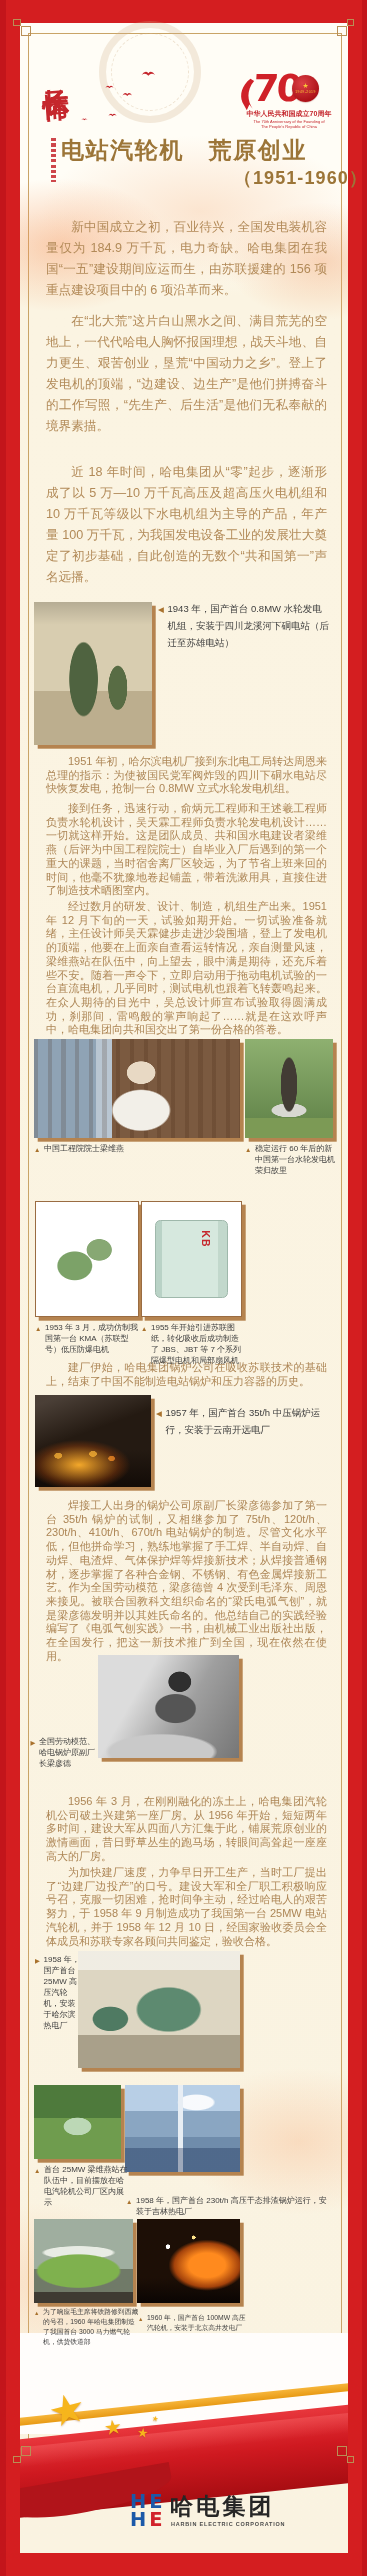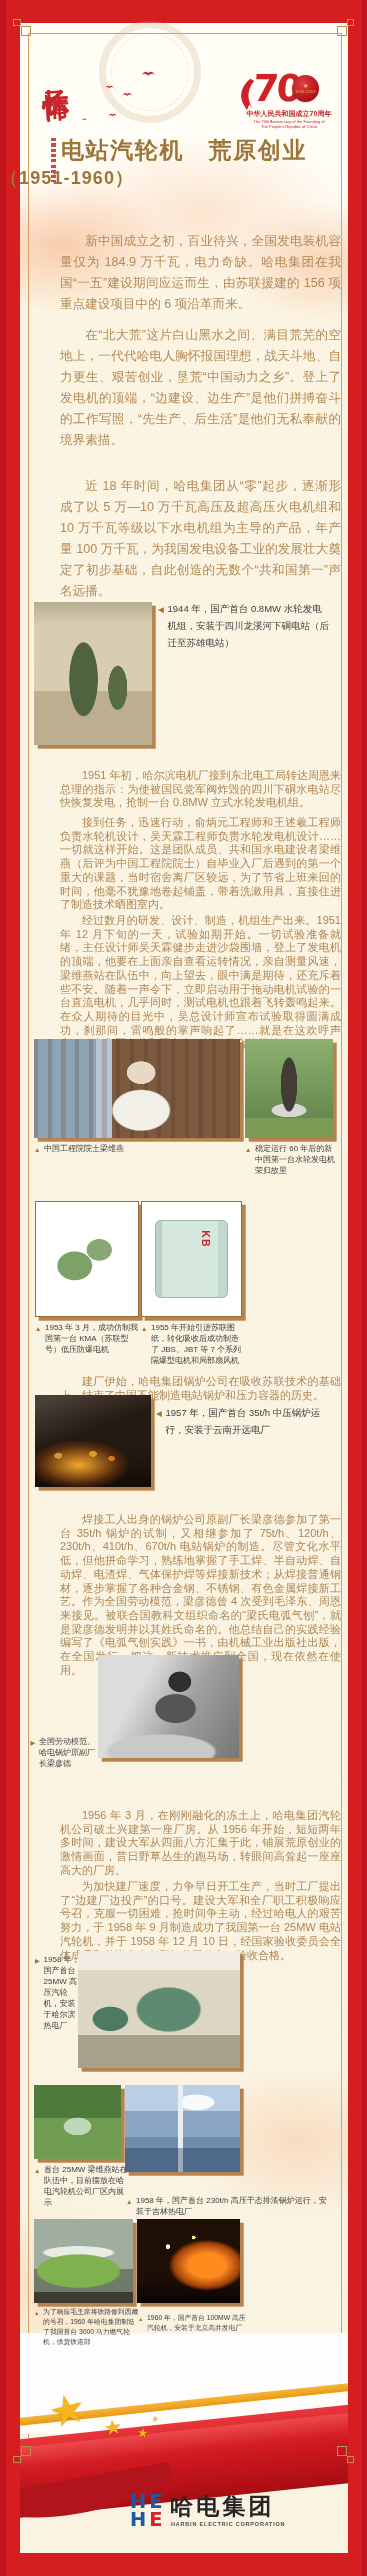--- a/index.html
+++ b/index.html
@@ -34,23 +34,23 @@
     display:flex;flex-direction:column;align-items:center;justify-content:center;gap:0.5px;
     box-shadow:0 0.5px 1.1px rgba(120,20,20,.4);}
   .badge-star{color:#f7c535;font-size:6.8px;line-height:6.8px;}
   .badge-years{color:#f7c535;font-size:3.4px;letter-spacing:0.5px;}
   .anniv-cn{position:absolute;left:0;top:38px;width:108px;text-align:center;
     font-size:7px;font-weight:700;color:#c5272d;}
   .anniv-en{position:absolute;left:0;top:48px;width:108px;text-align:center;
     font-size:4px;line-height:5.3px;color:#c5272d;}
   .title{position:absolute;left:0;top:135px;width:368px;text-align:center;z-index:3;
     font-size:23px;font-weight:900;color:#9c7538;letter-spacing:1.6px;}
-  .subtitle{position:absolute;left:0;top:166px;width:368px;text-align:left;z-index:3;
+  .subtitle{position:absolute;left:0;top:166px;width:368px;text-align:right;z-index:3;
     font-size:18px;font-weight:700;color:#9c7538;letter-spacing:1.1px;}
-  .para{position:absolute;left:46px;width:281px;z-index:3;text-align:justify;text-indent:2em;margin:14px;}
+  .para{position:absolute;left:46px;width:281px;z-index:3;text-align:justify;text-indent:2em;margin:0;}
   .intro-p{font-size:12.6px;line-height:21px;color:#b28a58;}
   .story-p{font-size:11px;line-height:13.7px;color:#ad8656;}
   .photo{position:absolute;z-index:3;box-shadow:3.7px 3.7px 0 0 #b5834f;}
   .bordered{border:1.1px solid #9a6c42;}
   .cap{position:absolute;z-index:4;display:flex;gap:3.7px;align-items:flex-start;color:#3e3e3e;}
   .cap-marker{color:#a9722d;flex:none;font-size:.8em;padding-top:1.1px;}
   .cap-sm{font-size:8px;line-height:11px;}
   .cap-lg{font-size:9.5px;line-height:17px;}
   .cap-xs{font-size:6.8px;line-height:10px;}
   .ph-a{background:
@@ -186,21 +186,21 @@
 <div class="title">电站汽轮机　荒原创业</div>
 <div class="subtitle">（1951-1960）</div>
 
 <p class="para intro-p" style="top:217px">新中国成立之初，百业待兴，全国发电装机容量仅为 184.9 万千瓦，电力奇缺。哈电集团在我国“一五”建设期间应运而生，由苏联援建的 156 项重点建设项目中的 6 项沿革而来。</p>
 <p class="para intro-p" style="top:311px">在“北大荒”这片白山黑水之间、满目荒芜的空地上，一代代哈电人胸怀报国理想，战天斗地、自力更生、艰苦创业，垦荒“中国动力之乡”。登上了发电机的顶端，“边建设、边生产”是他们拼搏奋斗的工作写照，“先生产、后生活”是他们无私奉献的境界素描。</p>
 <p class="para intro-p" style="top:462px">近 18 年时间，哈电集团从“零”起步，逐渐形成了以 5 万—10 万千瓦高压及超高压火电机组和 10 万千瓦等级以下水电机组为主导的产品，年产量 100 万千瓦，为我国发电设备工业的发展壮大奠定了初步基础，自此创造的无数个“共和国第一”声名远播。</p>
 
 <div class="photo ph-a" style="left:34px;top:602px;width:118px;height:143px"></div>
 <div class="cap cap-lg" style="left:158px;top:600px;width:173px">
   <span class="cap-marker">◀</span>
-  <span>1944 年，国产首台 0.8MW 水轮发电机组，安装于四川龙溪河下硐电站（后迁至苏雄电站）</span>
+  <span>1943 年，国产首台 0.8MW 水轮发电机组，安装于四川龙溪河下硐电站（后迁至苏雄电站）</span>
 </div>
 
 <p class="para story-p" style="top:755px">1951 年初，哈尔滨电机厂接到东北电工局转达周恩来总理的指示：为使被国民党军阀炸毁的四川下硐水电站尽快恢复发电，抢制一台 0.8MW 立式水轮发电机组。</p>
 <p class="para story-p" style="top:802px">接到任务，迅速行动，俞炳元工程师和王述羲工程师负责水轮机设计，吴天霖工程师负责水轮发电机设计……一切就这样开始。这是团队成员、共和国水电建设者梁维燕（后评为中国工程院院士）自毕业入厂后遇到的第一个重大的课题，当时宿舍离厂区较远，为了节省上班来回的时间，他毫不犹豫地卷起铺盖，带着洗漱用具，直接住进了制造技术晒图室内。</p>
 <p class="para story-p" style="top:900px">经过数月的研发、设计、制造，机组生产出来。1951 年 12 月下旬的一天，试验如期开始。一切试验准备就绪，主任设计师吴天霖健步走进沙袋围墙，登上了发电机的顶端，他要在上面亲自查看运转情况，亲自测量风速，梁维燕站在队伍中，向上望去，眼中满是期待，还充斥着些不安。随着一声令下，立即启动用于拖动电机试验的一台直流电机，几乎同时，测试电机也跟着飞转轰鸣起来。在众人期待的目光中，吴总设计师宣布试验取得圆满成功，刹那间，雷鸣般的掌声响起了……就是在这欢呼声中，哈电集团向共和国交出了第一份合格的答卷。</p>
 
 <div class="photo ph-office" style="left:34px;top:1039px;width:206px;height:99px"></div>
 <div class="photo ph-display" style="left:245px;top:1039px;width:88px;height:99px"></div>
 <div class="cap cap-sm" style="left:34px;top:1143px;width:173px">
   <span class="cap-marker">▲</span>

